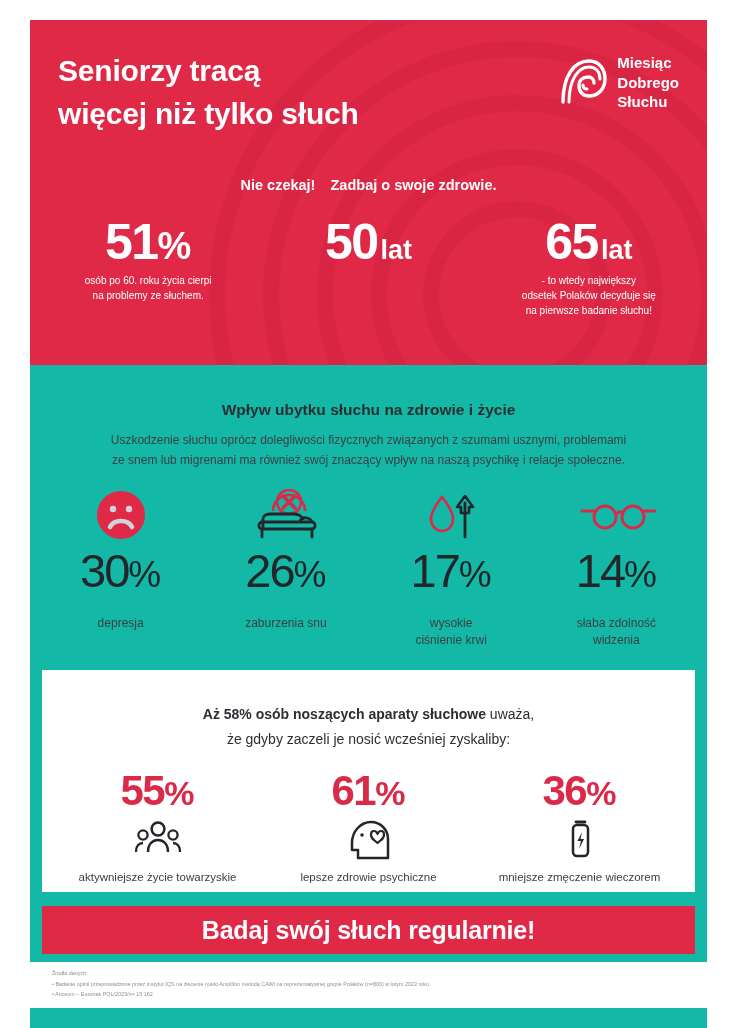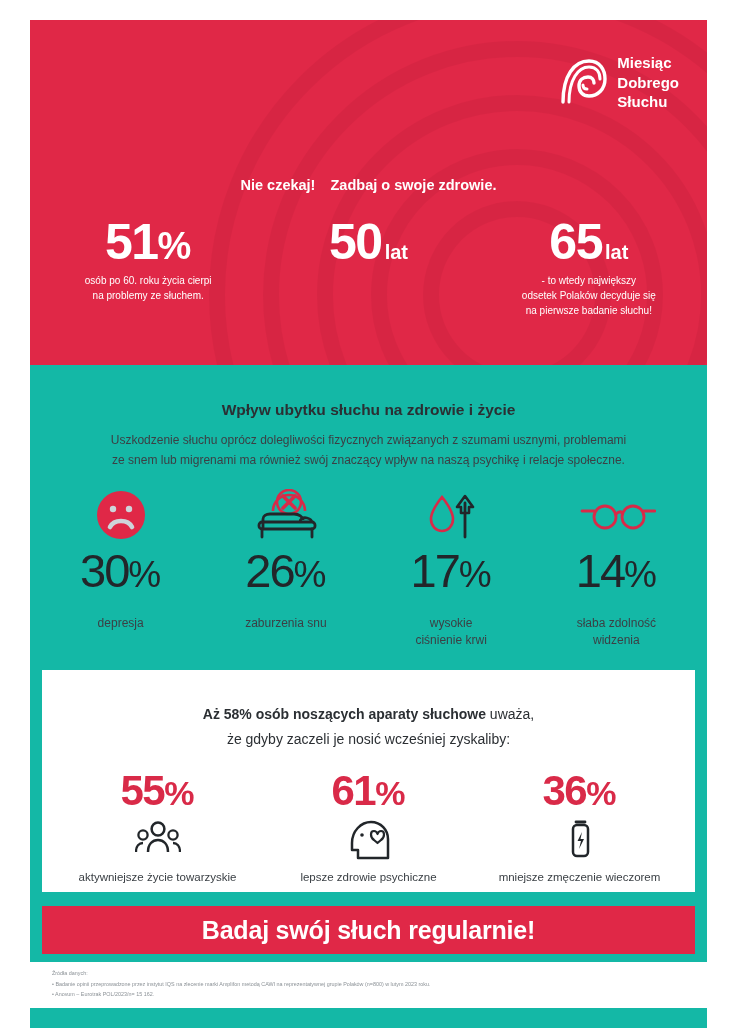--- a/index.html
+++ b/index.html
@@ -87,21 +87,21 @@
   }
   .hstat { flex: 1 1 0; text-align: center; color: #ffffff; }
   .hstat-num {
     font-size: 50px;
     font-weight: bold;
     line-height: 1;
     letter-spacing: -1.5px;
     white-space: nowrap;
   }
   .hstat-num .unit {
-    font-size: 20px;
+    font-size: 27px;
     font-weight: bold;
     letter-spacing: 0;
     margin-left: 3px;
   }
   .hstat-num .pct { font-size: 38px; letter-spacing: 0; }
   .hstat-desc {
     margin-top: 6px;
     font-size: 10px;
     line-height: 1.5;
   }
@@ -264,20 +264,24 @@
     <div class="hero-swirl">
       <svg viewBox="0 0 620 620" fill="none">
         <circle cx="310" cy="310" r="300" stroke="#c5203c" stroke-width="16"></circle>
         <circle cx="310" cy="310" r="246" stroke="#c5203c" stroke-width="16"></circle>
         <circle cx="310" cy="310" r="192" stroke="#c5203c" stroke-width="16"></circle>
         <circle cx="310" cy="310" r="138" stroke="#c5203c" stroke-width="16"></circle>
         <circle cx="310" cy="310" r="86" stroke="#c5203c" stroke-width="16"></circle>
       </svg>
     </div>
 
+    <div class="hero-title">
+      <div>Seniorzy tracą</div>
+      <div>więcej niż tylko słuch</div>
+    </div>
 
     <div class="logo">
       <span class="logo-mark">
         <svg viewBox="0 0 52 52" fill="none">
           <path d="M7 46 C7 20 18 5 33 5 C44 5 49 14 49 23 C49 33 42 40 33 40 C27 40 23 36 23 30 C23 24 27 21 32 21 C36 21 38 24 38 27" stroke="#ffffff" stroke-width="3.4" stroke-linecap="round"></path>
           <path d="M13 46 C13 24 22 11 33 11 C41 11 44 17 44 23" stroke="#ffffff" stroke-width="3" stroke-linecap="round"></path>
           <path d="M31 33 C28 33 27 31 27 29" stroke="#ffffff" stroke-width="3" stroke-linecap="round"></path>
         </svg>
       </span>
       <span class="logo-text">

